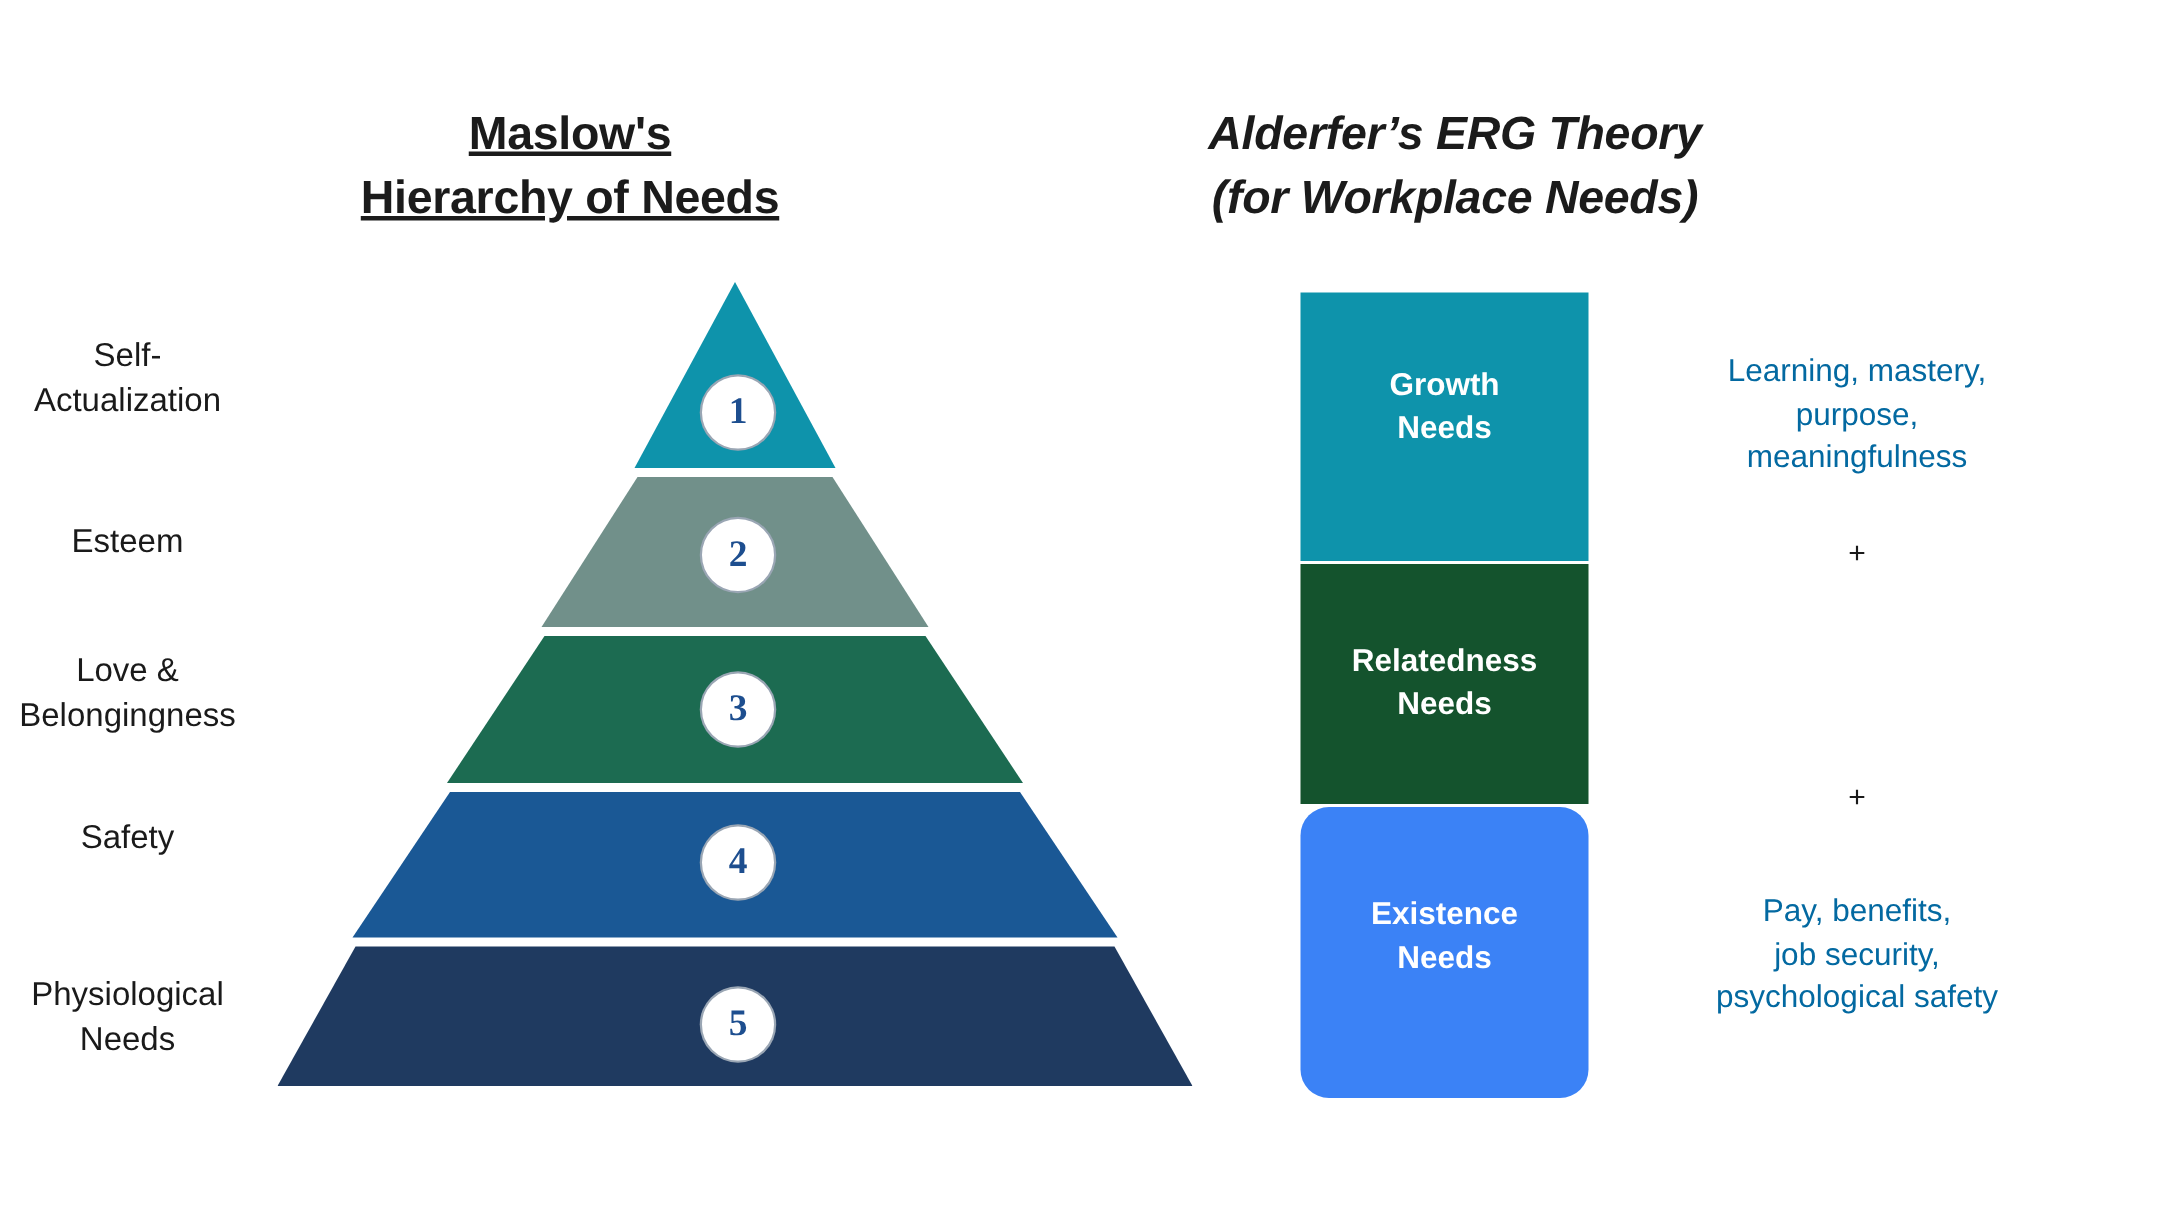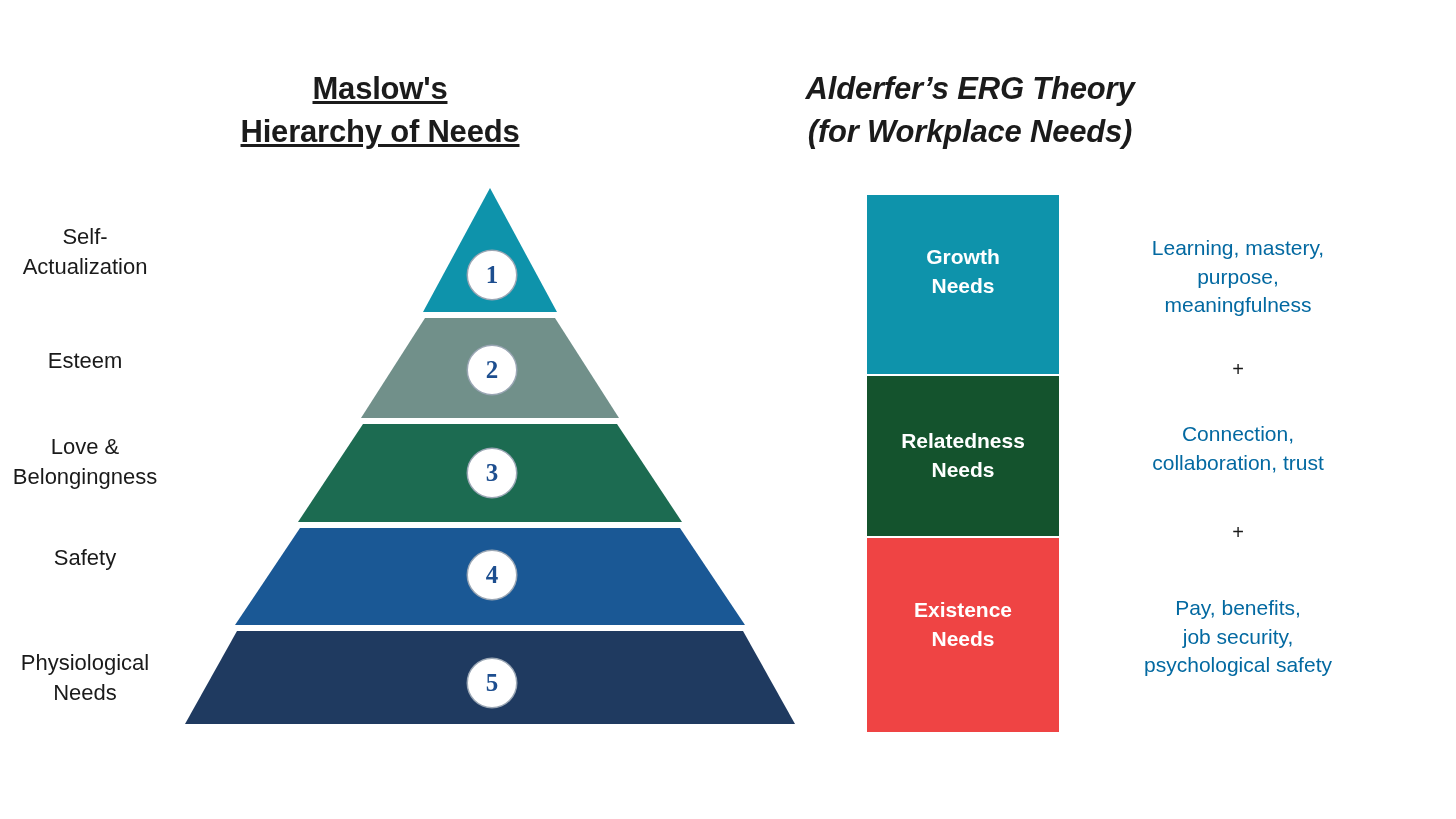--- a/index.html
+++ b/index.html
@@ -186,30 +186,28 @@
     <div class="tier-badge" id="badge-2">3</div>
     <div class="tier-badge" id="badge-3">4</div>
     <div class="tier-badge" id="badge-4">5</div>
   </div>
 
   <div id="erg-col">
     <div class="erg-block" id="erg-0" style="background: rgb(14, 147, 171);">Growth
 Needs</div>
     <div class="erg-block" id="erg-1" style="background: #14532d;">Relatedness
 Needs</div>
-    <div class="erg-block" id="erg-2" style="background: #ef4444;">Existence
+    <div class="erg-block" id="erg-2" style="background: #3b82f6; border-radius: 19px;">Existence
 Needs</div>
   </div>
 
   <div class="erg-desc" id="desc-0">Learning, mastery,
 purpose,
 meaningfulness</div>
   <div class="erg-plus" id="plus-0">+</div>
 
-  <div class="erg-desc" id="desc-1">Connection,
-collaboration, trust</div>
   <div class="erg-plus" id="plus-1">+</div>
 
   <div class="erg-desc" id="desc-2">Pay, benefits,
 job security,
 psychological safety</div>
 
 </div>
 
 </body></html>

